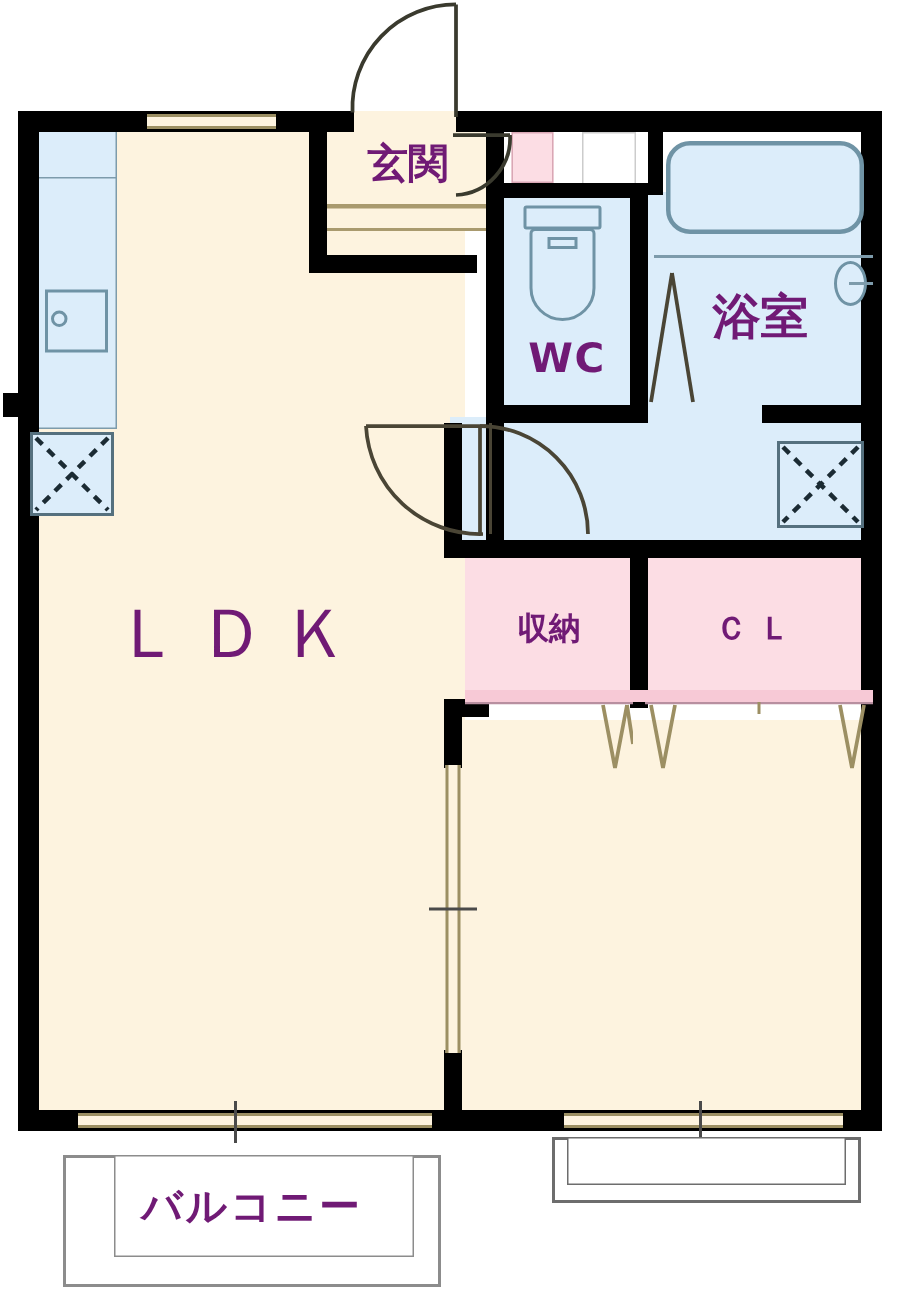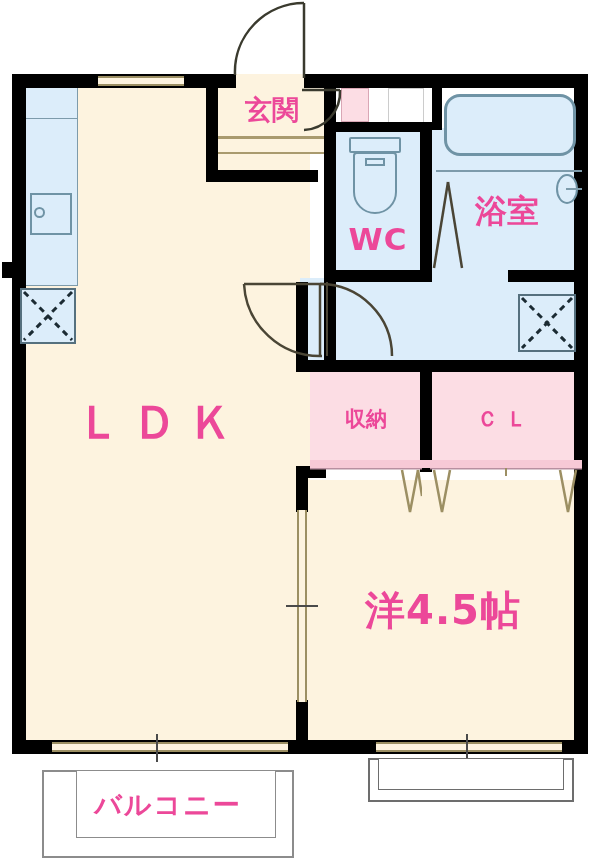--- a/index.html
+++ b/index.html
@@ -11,26 +11,26 @@
   .floor-cream{background:#fdf3df;}
   .floor-blue{background:#dcedfa;}
   .floor-pink{background:#fcdde4;}
   .floor-white{background:#ffffff;}
   
   .wall{background:#000000;}
   
   .ln{background:#7d9bab;}
   .lncream{background:#a99a6e;}
   
-  .lbl{display:flex;align-items:center;justify-content:center;color:#ec4899;
+  .lbl{display:flex;align-items:center;justify-content:center;color:#701a75;
        font-family:"DejaVu Sans","Liberation Sans",sans-serif;font-weight:700;
        line-height:1;white-space:nowrap;letter-spacing:0px;}
-  .lbl-ldk{font-size:46px;letter-spacing:10px;font-weight:700;}
+  .lbl-ldk{font-size:46px;letter-spacing:10px;font-weight:400;}
   .lbl-room{font-size:40px;font-weight:600;letter-spacing:1px;}
-  .lbl-wc{font-size:31px;font-weight:700;letter-spacing:1px;}
+  .lbl-wc{font-size:27px;font-weight:700;letter-spacing:1px;}
   .lbl-md{font-size:32px;font-weight:600;}
   .lbl-sm{font-size:21px;font-weight:600;}
   .lbl-bal{font-size:27px;font-weight:600;letter-spacing:2px;}
   .lbl-gen{font-size:27px;font-weight:600;}
   
   .fixture{border:2px solid #6f93a5;background:#dcedfa;}
   .tub{border:3px solid #6f93a5;border-radius:16px;background:#dcedfa;}
   .sinkbox{border:2px solid #6f93a5;background:#dcedfa;}
   .circ{border:2px solid #6f93a5;border-radius:50%;background:#dcedfa;}
   
@@ -182,21 +182,20 @@
   <div class="abs rail" style="left:376px;top:742px;width:186px;height:10px;"></div>
   <div class="abs tick" style="left:466px;top:734px;width:2px;height:28px;"></div>
 
   <div class="abs balc" style="left:42px;top:770px;width:252px;height:88px;"></div>
   <div class="abs balc-in" style="left:76px;top:770px;width:200px;height:68px;"></div>
 
   <div class="abs ledge" style="left:368px;top:758px;width:206px;height:44px;"></div>
   <div class="abs ledge-in" style="left:378px;top:758px;width:186px;height:32px;"></div>
 
   <div class="abs lbl lbl-ldk" style="left:60px;top:392px;width:200px;height:60px;">ＬＤＫ</div>
-  <div class="abs lbl lbl-room" style="left:330px;top:580px;width:226px;height:60px;">洋4.5帖</div>
   <div class="abs lbl lbl-gen" style="left:224px;top:88px;width:96px;height:42px;">玄関</div>
   <div class="abs lbl lbl-wc" style="left:336px;top:218px;width:84px;height:42px;">WC</div>
   <div class="abs lbl lbl-md" style="left:455px;top:190px;width:104px;height:42px;">浴室</div>
   <div class="abs lbl lbl-sm" style="left:320px;top:398px;width:92px;height:42px;">収納</div>
   <div class="abs lbl lbl-bal" style="left:52px;top:784px;width:232px;height:40px;">バルコニー</div>
   <div class="abs lbl lbl-sm" style="left:450px;top:398px;width:112px;height:42px;letter-spacing:8px;">ＣＬ</div>
 
 </div>
 
 </body></html>

